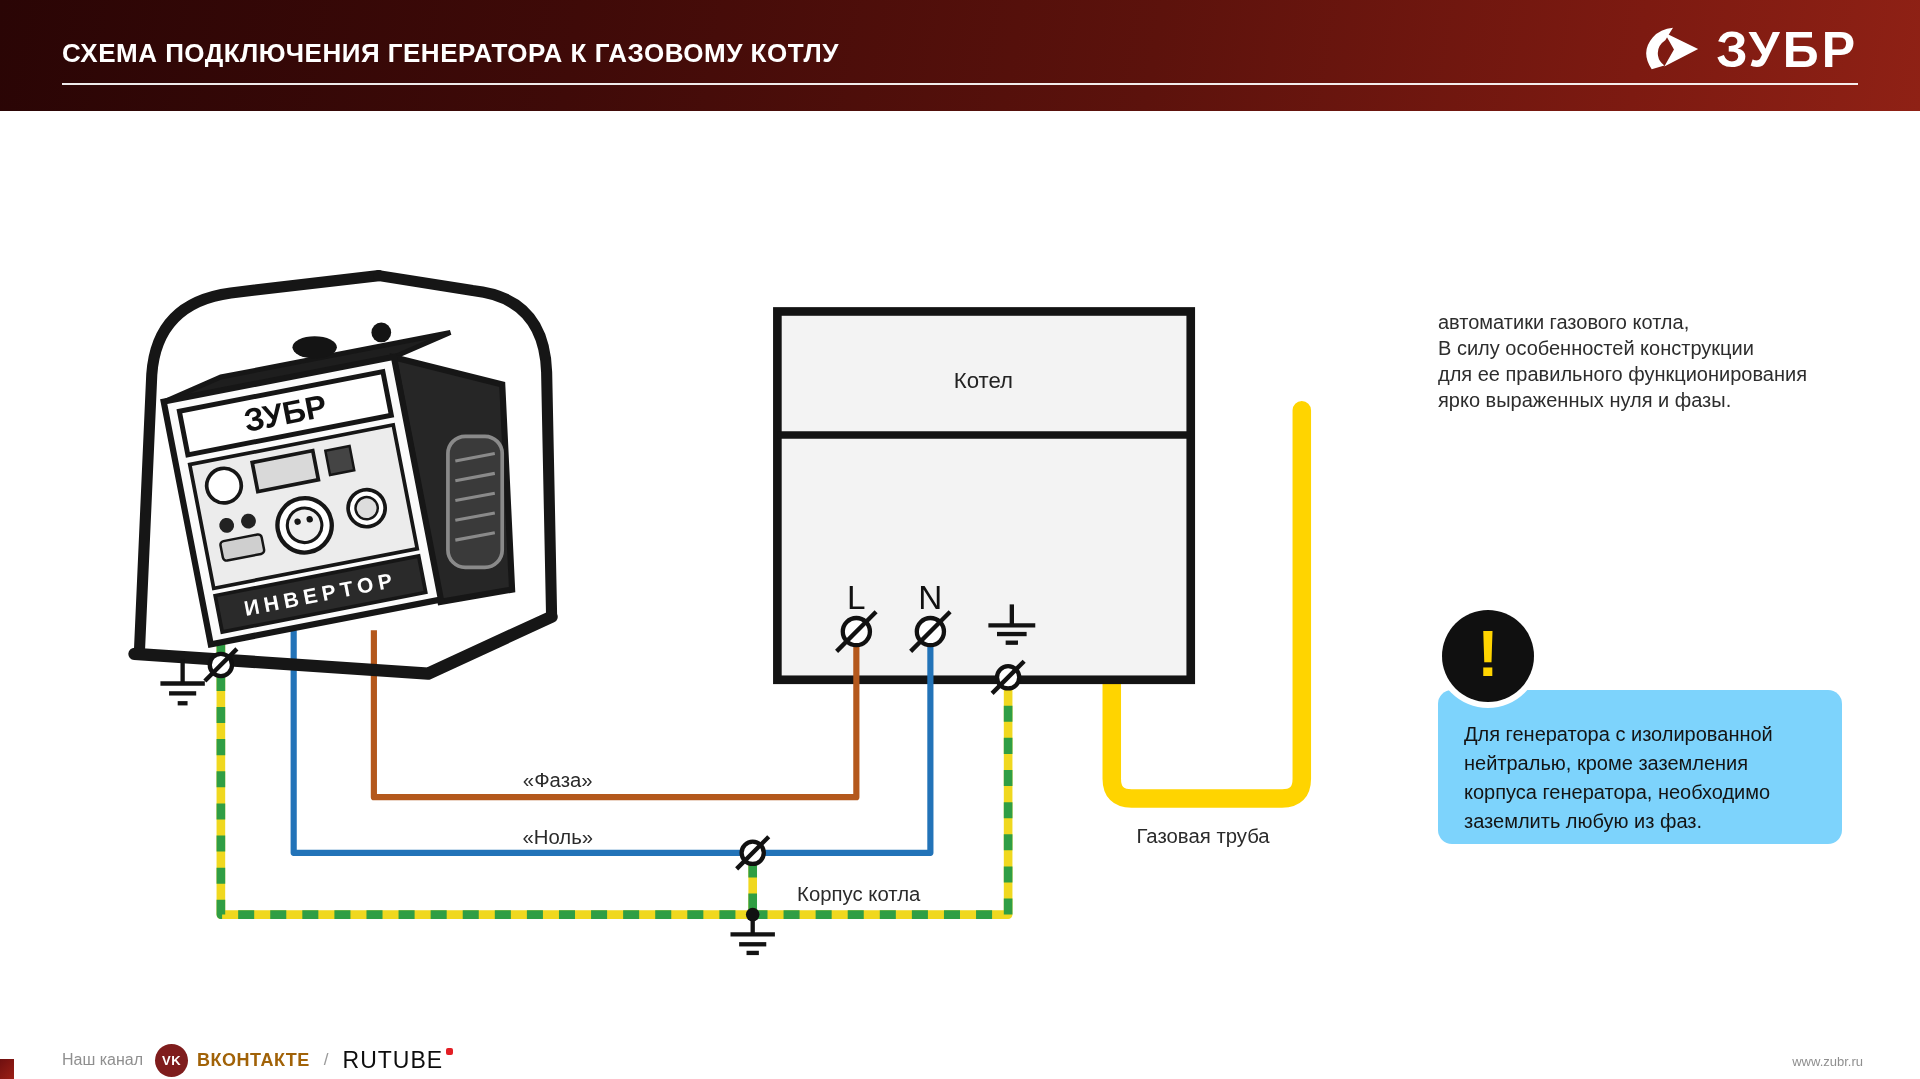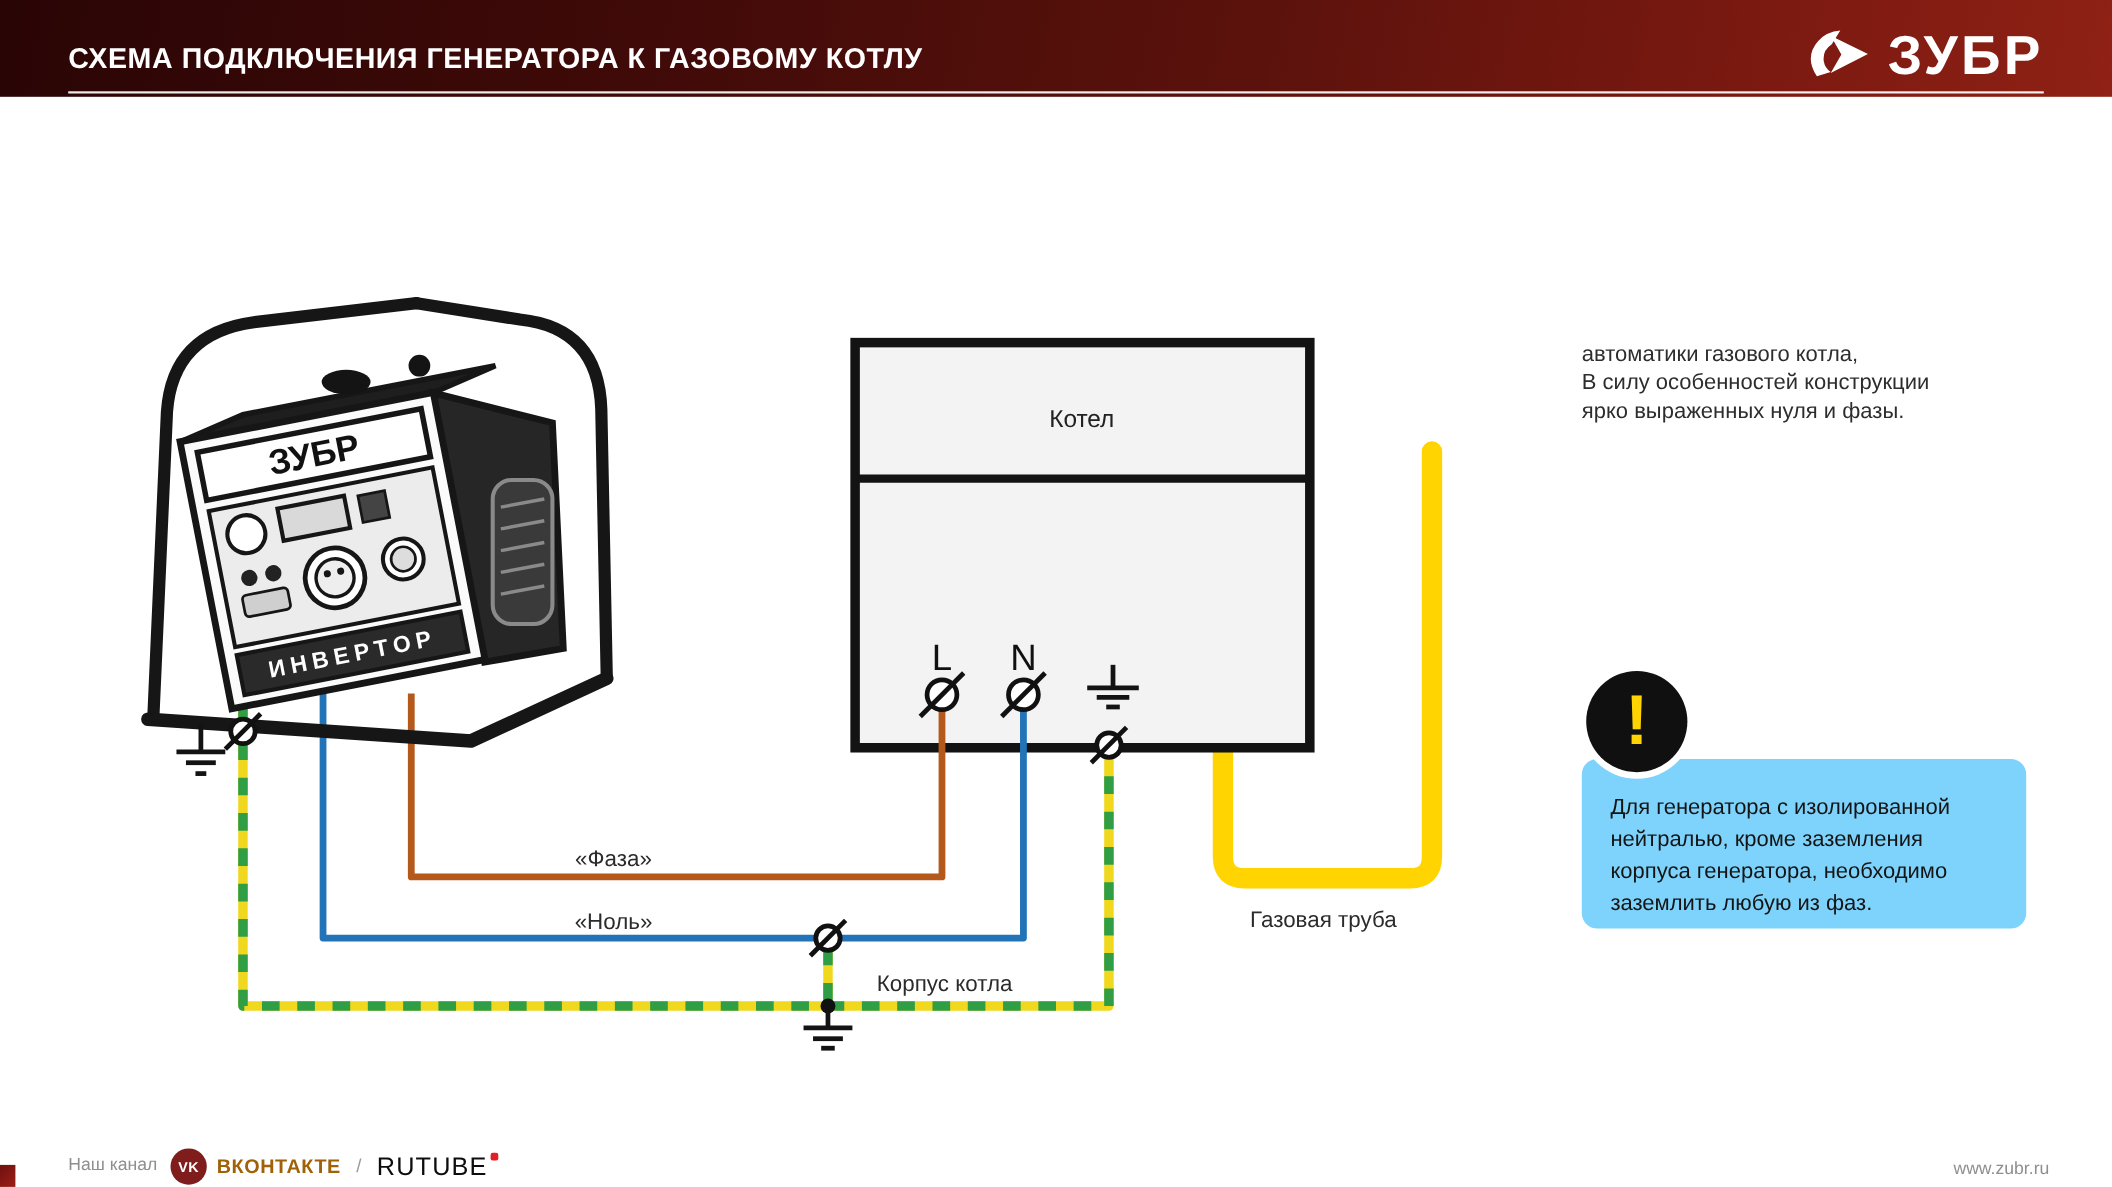--- a/index.html
+++ b/index.html
@@ -1,20 +1,20 @@
 <!DOCTYPE html>
 <html><head>
 <meta charset="utf-8">
 <style>
   html,body{margin:0;padding:0;background:#fff;}
   body{font-family:"Liberation Sans",sans-serif;}
   .page{position:relative;width:1920px;height:1079px;background:#ffffff;overflow:hidden;}
 
   
-  .header{position:absolute;left:0;top:0;width:1920px;height:88px;
+  .header{position:absolute;left:0;top:0;width:1920px;height:111px;
     background:linear-gradient(100deg,#2a0505 0%,#3f0a08 30%,#5c120c 60%,#7d1a11 85%,#8f2115 100%);}
   .header-title{position:absolute;left:62px;top:38px;color:#ffffff;font-size:26px;font-weight:bold;letter-spacing:.5px;white-space:nowrap;}
   .header-underline{position:absolute;left:62px;top:83px;width:1796px;height:2px;background:rgba(255,255,255,.92);}
   .brand{position:absolute;right:62px;top:22px;height:56px;display:flex;align-items:center;gap:14px;}
   .brand-icon{width:58px;height:52px;display:block;}
   .brand-text{color:#fff;font-size:50px;font-weight:bold;letter-spacing:3px;line-height:1;}
 
   
   .diagram-svg{position:absolute;left:0;top:0;width:1920px;height:1079px;}
   .diagram-svg text{font-family:"Liberation Sans",sans-serif;}
@@ -32,21 +32,21 @@
 
   
   .footer{position:absolute;left:62px;top:1042px;height:36px;display:flex;align-items:center;}
   .channel-label{font-size:16px;color:#8f8f8f;margin-right:12px;}
   .vk-badge{width:33px;height:33px;border-radius:50%;background:#7f1d1d;display:flex;align-items:center;justify-content:center;margin-right:9px;}
   .vk-badge span{color:#fff;font-size:13px;font-weight:bold;letter-spacing:.5px;}
   .vk-name{font-size:18px;font-weight:bold;color:#a16207;letter-spacing:.5px;margin-right:14px;}
   .sep{font-size:17px;color:#9a9a9a;margin-right:14px;}
   .rutube{font-size:23px;font-weight:normal;color:#0d0d0d;letter-spacing:1px;display:flex;align-items:flex-start;}
   .rutube-dot{display:inline-block;width:7px;height:7px;background:#e31e24;border-radius:2px;margin-left:3px;margin-top:1px;}
-  .website{position:absolute;right:57px;top:1054px;font-size:16px;color:#8f8f8f;}
+  .website{position:absolute;right:57px;top:1054px;font-size:13px;color:#8f8f8f;}
   .corner-mark{position:absolute;left:0;bottom:0;width:14px;height:20px;background:linear-gradient(135deg,#6f1010,#9c1f15);}
 </style>
 </head>
 <body>
 
 <div class="page">
 
   <svg class="diagram-svg" viewBox="0 0 1556 873" preserveAspectRatio="none">
 
     <g>
@@ -181,20 +181,21 @@
         <path d="M8 46 Q-4 28 9 13 Q17 4 30 3 L22 16 Q13 22 14.5 32 Q15.5 38 21 42 Z" fill="#ffffff"></path>
         <path d="M21 8 L56 25 L21 43 L31 25.5 Z" fill="#ffffff"></path>
       </svg>
       <span class="brand-text">ЗУБР</span>
     </div>
   </header>
 
   <div class="note">
     <div>автоматики газового котла,</div>
     <div>В силу особенностей конструкции</div>
+    <div>для ее правильного функционирования</div>
     <div>ярко выраженных нуля и фазы.</div>
   </div>
 
   <div class="warning-box">
     <p class="warning-text">Для генератора с изолированной нейтралью, кроме заземления корпуса генератора, необходимо заземлить любую из фаз.</p>
   </div>
   <div class="warning-icon">
     <span>!</span>
   </div>
 

